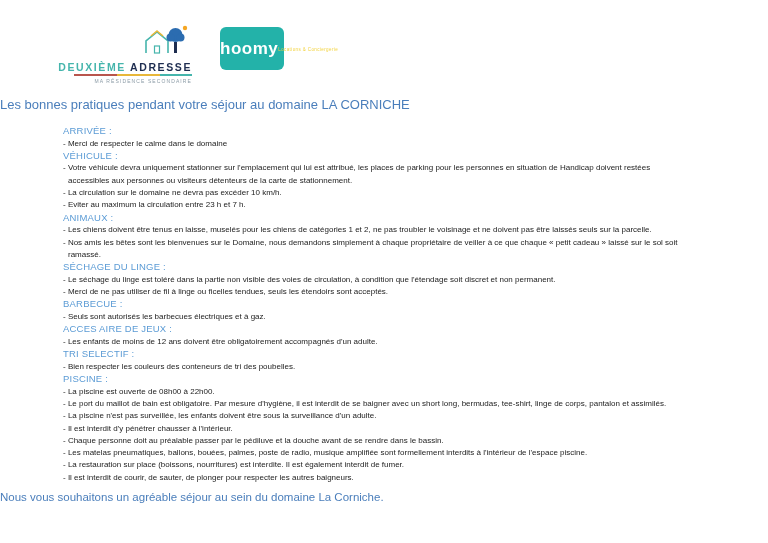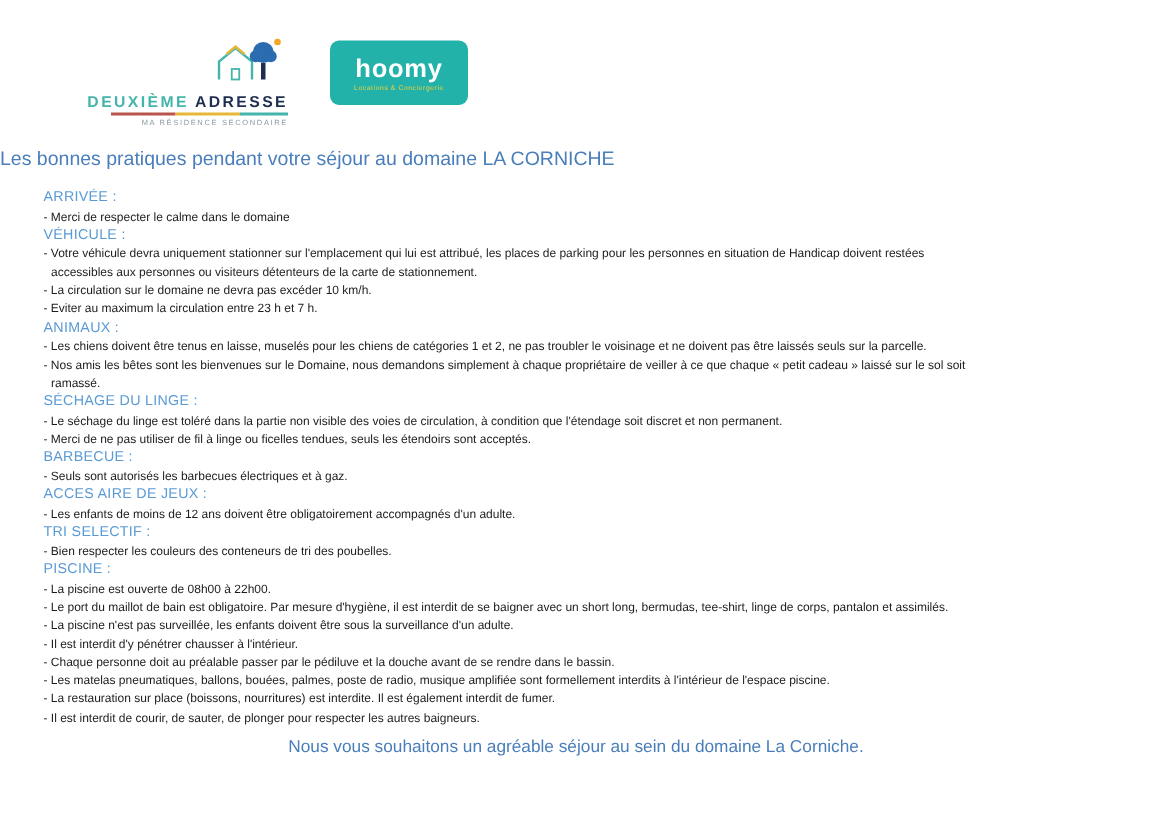--- a/index.html
+++ b/index.html
@@ -16,34 +16,34 @@
   .logo-da { display:flex; flex-direction:column; align-items:flex-end; width:130px; }
   .logo-da .wordmark { font-size:10.5px; font-weight:bold; letter-spacing:1.6px; white-space:nowrap; margin-top:1px; }
   .logo-da .wm-1 { color:#45b5ac; }
   .logo-da .wm-2 { color:#1e2d50; }
   .logo-da .underline { display:flex; width:118px; height:2px; margin-top:1px; }
   .logo-da .underline .seg1 { flex:4; background:#b9554d; }
   .logo-da .underline .seg2 { flex:4; background:#e8b73a; }
   .logo-da .underline .seg3 { flex:3; background:#45b5ac; }
   .logo-da .tagline { font-size:5px; letter-spacing:1.1px; color:#8a9aa5; margin-top:2px; white-space:nowrap; }
   .logo-hoomy {
-    width:92px; height:43px; background:#23b2a9; border-radius:6px;
-    display:flex; flex-direction:column; align-items:center; justify-content:center;
+    width:64px; height:43px; background:#23b2a9; border-radius:6px;
+    display:flex; flex-direction:row; align-items:center; 
     margin-top:3px;
   }
   .logo-hoomy .hoomy-name { color:#ffffff; font-weight:bold; font-size:17px; line-height:17px; letter-spacing:0.5px; }
   .logo-hoomy .hoomy-tag { color:#f2d23c; font-size:4.5px; letter-spacing:0.4px; margin-top:2px; white-space:nowrap; }
   
   .doc-title { margin-top:13px; font-size:13px; color:#4a7ebb; }
   
-  .content { padding:13px 0 0 29px; }
+  .content { padding:13px 0 0 63px; }
   .sec-heading { font-size:9.5px; color:#5b9bd5; line-height:12.6px; letter-spacing:0.2px; white-space:nowrap; }
   .line { font-size:8px; color:#1c1c1c; line-height:12.3px; white-space:nowrap; }
   .line.cont { padding-left:5px; }
-  .closing { text-align:center; font-size:11.5px; color:#4a7ebb; margin-top:7px; }
+  .closing { text-align:left; font-size:11.5px; color:#4a7ebb; margin-top:7px; }
 </style>
 </head>
 <body>
 
 <div class="page">
 
   <div class="header">
     <div class="logo-da">
       <span>
         <svg width="58" height="32" viewBox="0 0 58 32">

